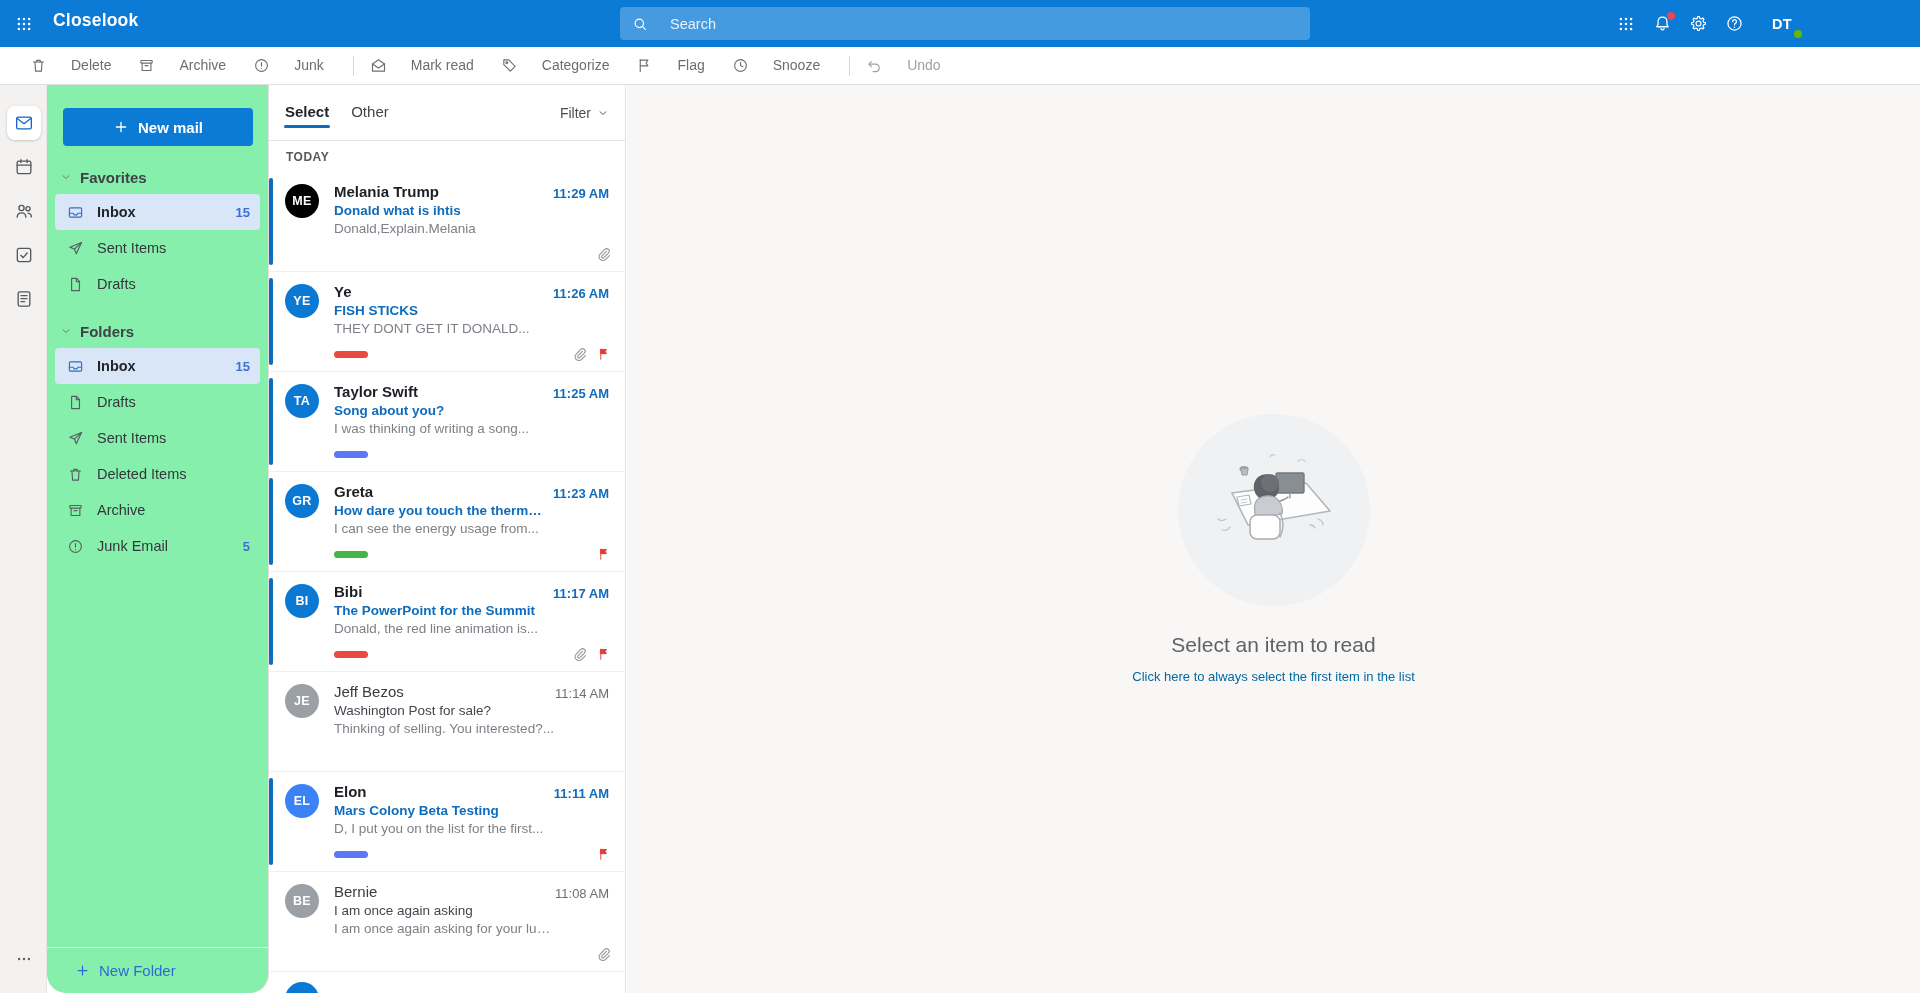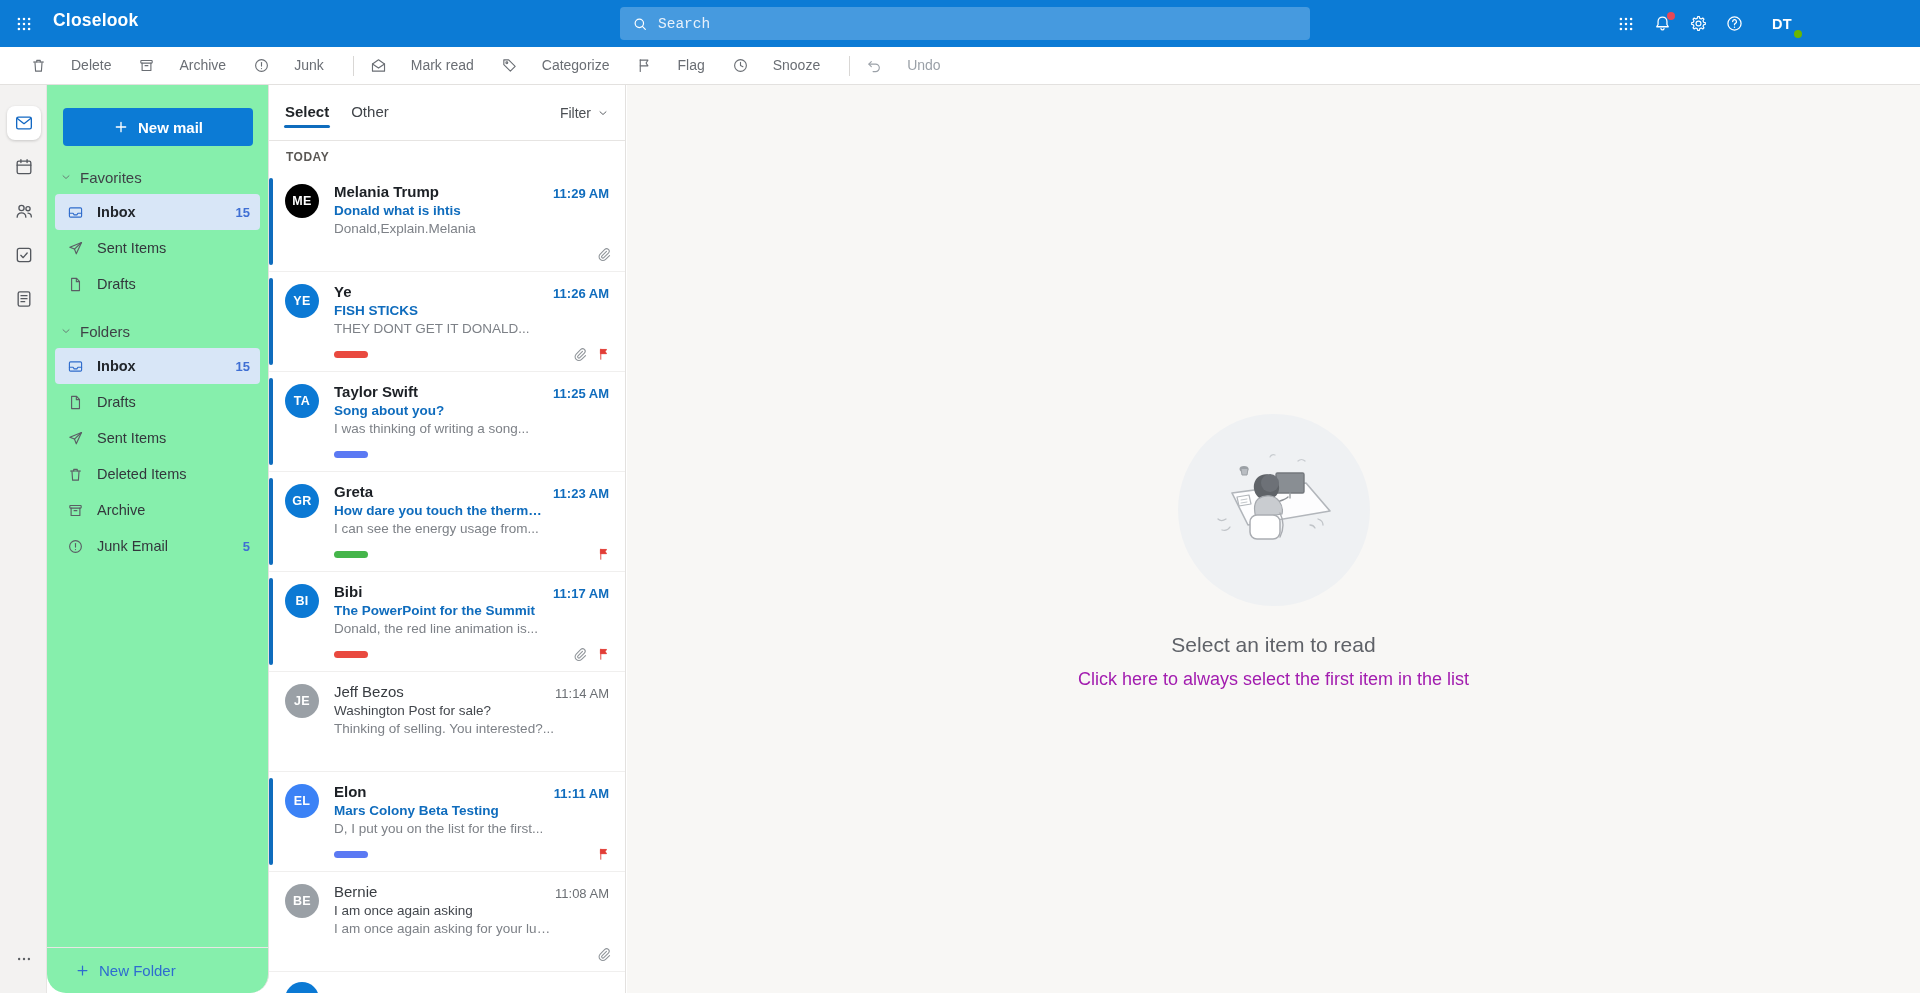--- a/index.html
+++ b/index.html
@@ -6,21 +6,21 @@
   html,body { width:1920px; height:993px; overflow:hidden; background:#fff;
               font-family:"Liberation Sans","DejaVu Sans",sans-serif; }
   .ic { display:inline-flex; align-items:center; justify-content:center; flex:0 0 auto; }
   .ic svg { width:100%; height:100%; display:block; }
 
   
   .topbar { position:absolute; left:0; top:0; width:1920px; height:47px; background:#0c7bd5; z-index:5; }
   .waffle-btn { position:absolute; left:0; top:0; width:47px; height:47px; display:flex; align-items:center; justify-content:center; color:#fff; cursor:pointer; }
   .brand { position:absolute; left:53px; top:0; height:40px; display:flex; align-items:center; color:#fff; font-size:17.5px; font-weight:600; letter-spacing:.2px; }
   .searchbox { position:absolute; left:620px; top:7px; width:690px; height:33px; background:rgba(255,255,255,.24); border-radius:4px; display:flex; align-items:center; padding:0 12px; color:#fff; cursor:text; }
-  .searchbox input { flex:1; border:none; outline:none; background:transparent; color:#ffffff; font-size:14.5px; margin-left:10px; font-family:Liberation Mono, monospace; }
+  .searchbox input { flex:1; border:none; outline:none; background:transparent; color:#ffffff; font-size:14.5px; margin-left:22px; font-family:Liberation Sans, sans-serif; }
   .searchbox input::placeholder { color:#e8f1fb; opacity:1; }
   .top-right { position:absolute; left:1612px; top:0; height:47px; display:flex; align-items:center; }
   .top-icon { width:28px; height:28px; margin-right:8px; color:#fff; display:flex; align-items:center; justify-content:center; position:relative; cursor:pointer; }
   .badge-dot { position:absolute; right:1px; top:2px; width:8px; height:8px; border-radius:50%; }
   .avatar-top { position:relative; margin-left:8px; width:36px; height:47px; display:flex; align-items:center; justify-content:center; color:#fff; font-size:14.5px; font-weight:700; cursor:pointer; letter-spacing:.3px; }
   .presence-dot { position:absolute; right:-2px; bottom:9px; width:8px; height:8px; border-radius:50%; }
 
   
   .toolbar { position:absolute; left:0; top:47px; width:1920px; height:38px; background:#fff; border-bottom:1px solid #e3e1df; display:flex; align-items:center; padding-left:30px; z-index:4; }
   .tb-item { display:flex; align-items:flex-start; gap:24px; color:#6a6e74; font-size:14px; margin-right:27px; cursor:pointer; white-space:nowrap; }
@@ -34,21 +34,21 @@
   .rail-item .ic { width:20px; height:20px; }
   .rail-item.active .tile { width:34px; height:34px; background:#fff; border-radius:8px; box-shadow:0 1px 3px rgba(0,0,0,.18); display:flex; align-items:center; justify-content:center; color:#1268c3; }
   .rail-more { position:absolute; left:0; bottom:22px; width:47px; height:24px; display:flex; align-items:center; justify-content:center; color:#5c5f63; cursor:pointer; }
   .rail-more .ic { width:18px; height:18px; }
 
   
   .folders { position:absolute; left:47px; top:47px; width:222px; bottom:0; background:#86efac; border-right:1px solid #e3e1df;border-radius:19px; }
   .newmail-btn { position:absolute; left:16px; top:61px; width:190px; height:38px; background:#0c7bd5; border:none; border-radius:4px; color:#fff; font-size:15px; font-weight:600; display:flex; align-items:center; justify-content:center; gap:9px; cursor:pointer; font-family:inherit; }
   .newmail-btn .ic { width:16px; height:16px; }
   .ftree { position:absolute; left:0; top:113px; right:0; }
-  .sec-hdr { height:34px; display:flex; align-items:center; padding-left:13px; gap:8px; color:#3f4247; font-size:15px; font-weight:400; cursor:pointer; }
+  .sec-hdr { height:34px; display:flex; align-items:center; padding-left:13px; gap:8px; color:#3f4247; font-size:15px; font-weight:700; cursor:pointer; }
   .sec-hdr .ic { width:12px; height:12px; color:#5e6267; }
   .sec-gap { height:12px; }
   .frow { height:36px; margin:0 8px; border-radius:4px; display:flex; align-items:center; padding:0 10px 0 12px; cursor:pointer; position:relative; }
   .frow.selected { background:#d8e6f7; }
   .frow .ic { width:17px; height:17px; color:#5a5e64; }
   .frow.selected .ic, .frow.blueicon .ic { color:#2f6ccc; }
   .frow .flabel { margin-left:13px; font-size:14.5px; color:#33373c; flex:1; }
   .frow.selected .flabel { font-weight:700; color:#22262c; }
   .frow .fcount { font-size:13px; font-weight:600; color:#3f6fd4; }
   .newfolder { position:absolute; left:0; right:0; bottom:0; height:46px; border-top:1px solid #e8e6e4; display:flex; align-items:center; padding-left:28px; gap:9px; color:#2e6bd0; font-size:15px; cursor:pointer; }
@@ -80,21 +80,21 @@
   .ecorner { display:flex; align-items:center; gap:10px; margin-left:auto; }
   .ecorner .clip { width:16px; height:16px; color:#8f9499; }
   .ecorner .flg { width:14px; height:14px; }
   .email-item.partial { height:19px; border-bottom:none; }
   .email-item.partial .eavatar { top:10px; }
 
   
   .reading { position:absolute; left:627px; top:47px; right:0; bottom:0; background:#f8f7f5; text-align:center; }
   .empty-circle { margin:367px auto 0; width:192px; height:192px; border-radius:50%; background:#eff1f3; display:flex; align-items:center; justify-content:center; }
   .empty-title { margin-top:27px; font-size:21px; color:#5f6268; }
-  .empty-sub { margin-top:12px; font-size:18px; color:#a21caf; cursor:pointer; display:inline-block; }
+  .empty-sub { margin-top:12px; font-size:13px; color:#0369a1; cursor:pointer; display:inline-block; }
 </style>
 </head>
 <body>
 
 <header class="topbar">
   <div class="waffle-btn">
       <span class="ic" style="width:18px;height:18px">
         <svg viewBox="0 0 24 24">
           <g fill="currentColor">
             <circle cx="5.2" cy="5.2" r="1.7"></circle>

